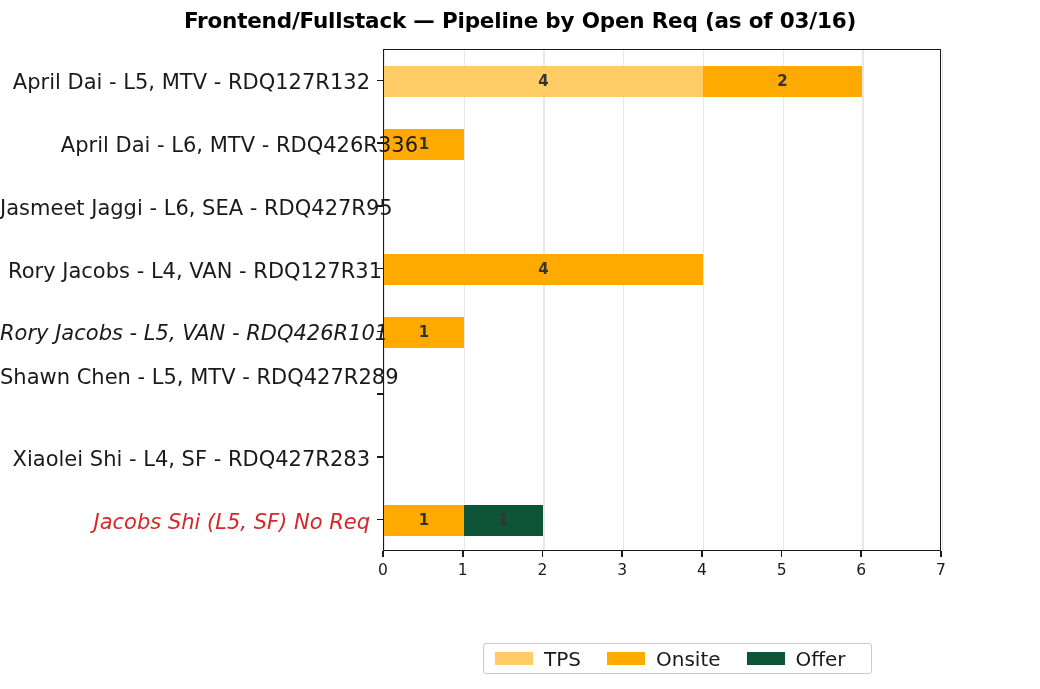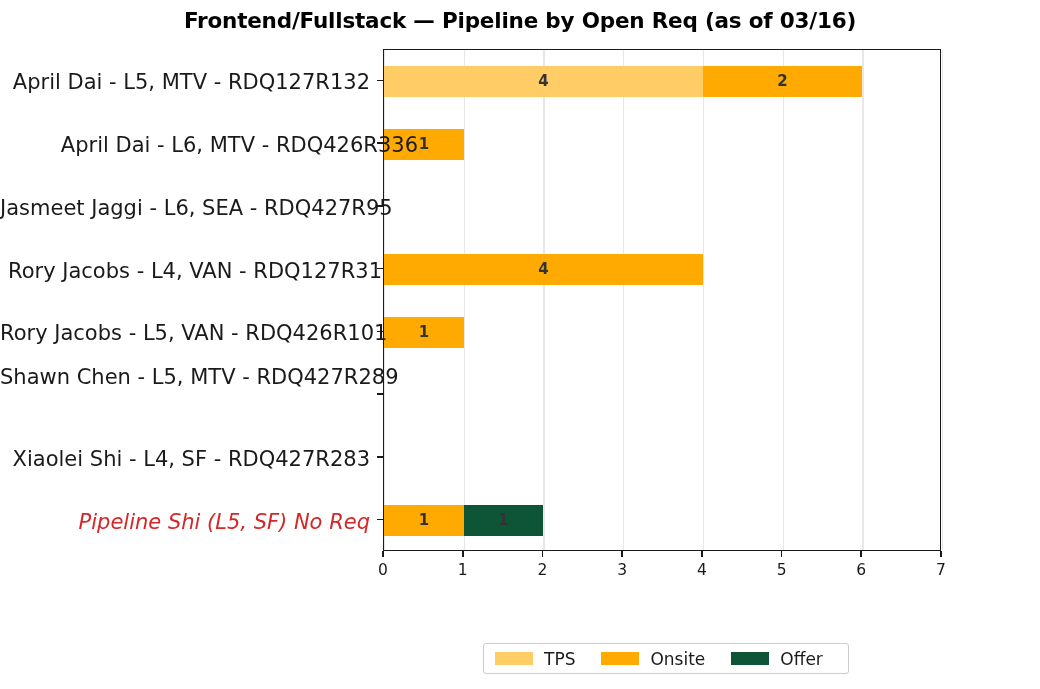--- a/index.html
+++ b/index.html
@@ -148,21 +148,21 @@
     align-items: center;
     margin-right: 26px;
   }
   .legend-entry:last-child { margin-right: 14px; }
   .legend-swatch {
     width: 38px;
     height: 13px;
     margin-right: 11px;
   }
   .legend-text {
-    font-size: 17px;
+    font-size: 20px;
     color: #1a1a1a;
     white-space: nowrap;
   }
 </style>
 </head>
 <body>
 
 <div id="chart-root">
 
   <div id="chart-title">Frontend/Fullstack — Pipeline by Open Req (as of 03/16)</div>
@@ -218,27 +218,27 @@
 
   <div id="yaxis-layer">
       <div class="ytick-label" style="left: 0px; width: 370px; top: 70.375px;">April Dai - L5, MTV - RDQ127R132</div>
       <div class="ytick-mark" style="left: 377px; top: 79.575px; background: rgb(26, 26, 26);"></div>
       <div class="ytick-label" style="left: 0px; width: 370px; top: 133.125px; padding-left: 48px;">April Dai - L6, MTV - RDQ426R336</div>
       <div class="ytick-mark" style="left: 377px; top: 142.325px; background: rgb(26, 26, 26);"></div>
       <div class="ytick-label" style="left: 0px; width: 370px; top: 195.875px;">Jasmeet Jaggi - L6, SEA - RDQ427R95</div>
       <div class="ytick-mark" style="left: 377px; top: 205.075px; background: rgb(26, 26, 26);"></div>
       <div class="ytick-label" style="left: 0px; width: 370px; top: 258.625px; padding-left: 8px;">Rory Jacobs - L4, VAN - RDQ127R31</div>
       <div class="ytick-mark" style="left: 377px; top: 267.825px; background: rgb(26, 26, 26);"></div>
-      <div class="ytick-label" style="left: 0px; width: 370px; top: 321.375px;">Rory Jacobs - L5, VAN - RDQ426R101</div>
+      <div class="ytick-label" style="left: 0px; width: 370px; top: 321.375px; font-style: italic;">Rory Jacobs - L5, VAN - RDQ426R101</div>
       <div class="ytick-mark" style="left: 377px; top: 330.575px; background: rgb(26, 26, 26);"></div>
       <div class="ytick-label" style="left: 0px; width: 370px; top: 365px;">Shawn Chen - L5, MTV - RDQ427R289</div>
       <div class="ytick-mark" style="left: 377px; top: 393.325px; background: rgb(26, 26, 26);"></div>
       <div class="ytick-label" style="left: 0px; width: 370px; top: 446.875px;">Xiaolei Shi - L4, SF - RDQ427R283</div>
       <div class="ytick-mark" style="left: 377px; top: 456.075px; background: rgb(26, 26, 26);"></div>
-      <div class="ytick-label noreq" style="left: 0px; width: 370px; top: 509.625px;">Pipeline Shi (L5, SF) No Req</div>
+      <div class="ytick-label noreq" style="left: 0px; width: 370px; top: 509.625px;">Jacobs Shi (L5, SF) No Req</div>
       <div class="ytick-mark" style="left: 377px; top: 518.825px; background: rgb(26, 26, 26);"></div>
     </div>
   <div id="xaxis-layer">
       <div class="xtick-mark" style="left: 382.2px; top: 551px; background: rgb(26, 26, 26);"></div>
       <div class="xtick-label" style="left: 363px; top: 561px;">0</div>
       <div class="xtick-mark" style="left: 461.914px; top: 551px; background: rgb(26, 26, 26);"></div>
       <div class="xtick-label" style="left: 442.714px; top: 561px;">1</div>
       <div class="xtick-mark" style="left: 541.629px; top: 551px; background: rgb(26, 26, 26);"></div>
       <div class="xtick-label" style="left: 522.429px; top: 561px;">2</div>
       <div class="xtick-mark" style="left: 621.343px; top: 551px; background: rgb(26, 26, 26);"></div>

